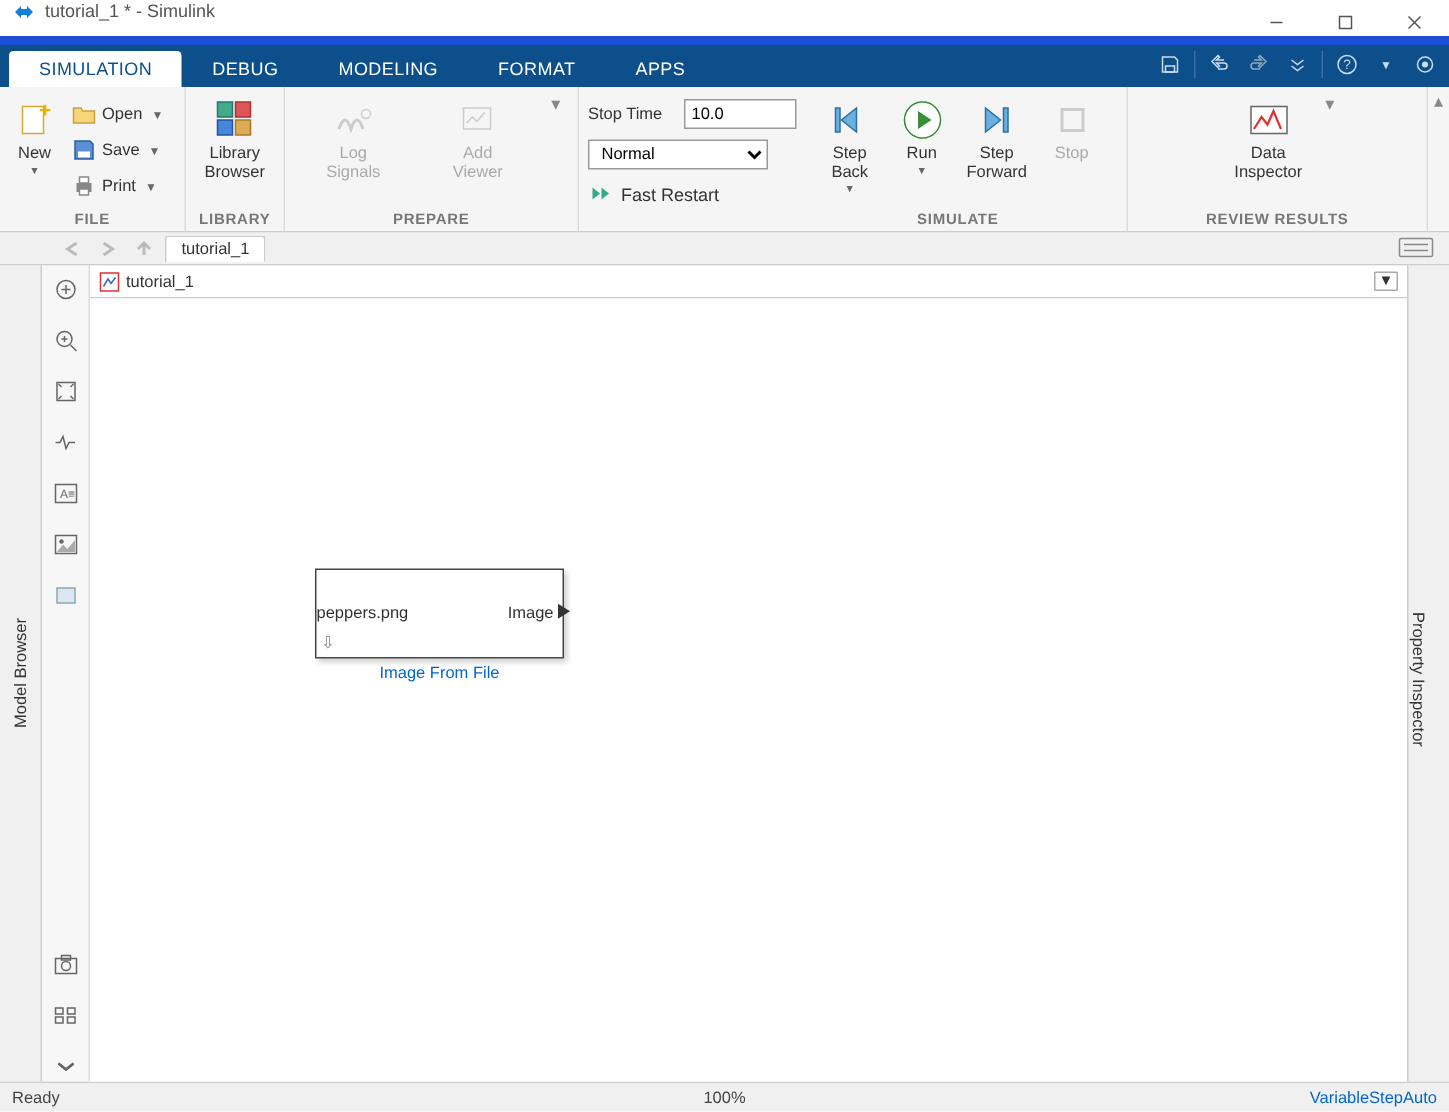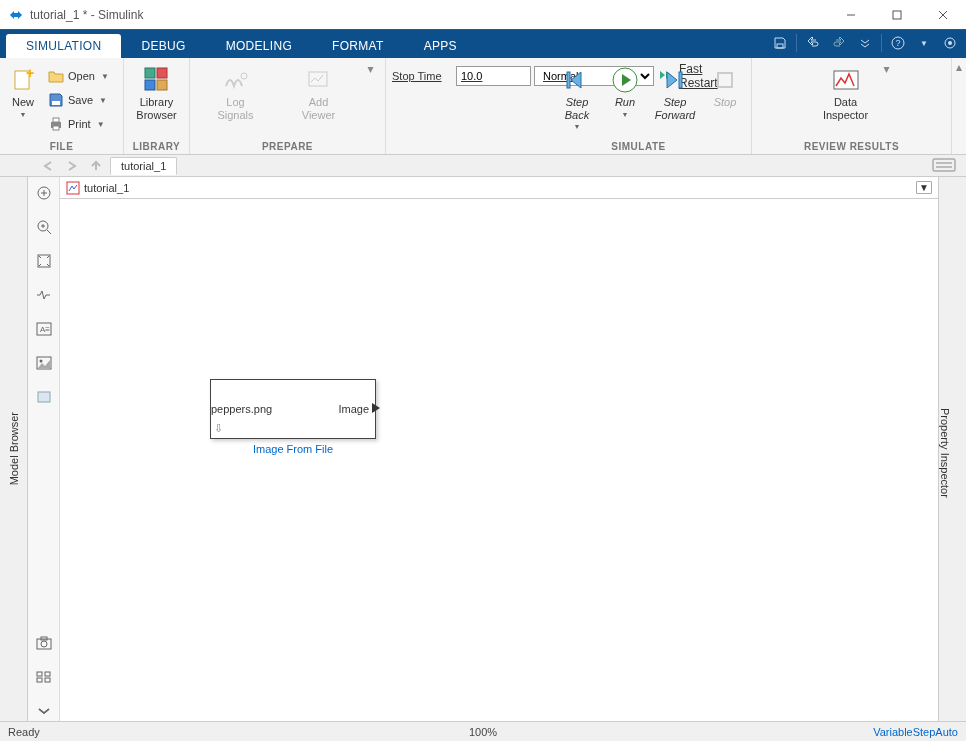--- a/index.html
+++ b/index.html
@@ -1,18 +1,18 @@
 <!DOCTYPE html>
 <html><head>
 <meta charset="utf-8">
 <style>
 * { box-sizing: border-box; margin: 0; padding: 0; font-family: "Segoe UI", Arial, sans-serif; }
 body { width: 966px; height: 741px; background: #f0f0f0; overflow: hidden; font-size: 12px; color: #333; }
 
-.titlebar { height: 30px; background: #fff; display: flex; align-items: center; padding: 0 0 0 8px; border-bottom: 1px solid #1d4ed8; }
+.titlebar { height: 30px; background: #fff; display: flex; padding: 0 0 0 8px; border-bottom: 6px solid #1d4ed8; }
 .titlebar .icon { width: 16px; height: 16px; margin-right: 6px; }
 .titlebar .title { flex: 1; font-size: 12px; color: #555; }
 .titlebar .winbtns { display: flex; }
 .titlebar .winbtn { width: 46px; height: 30px; display: flex; align-items: center; justify-content: center; color: #555; }
 
 .tabstrip { height: 28px; background: #0d4f8b; display: flex; align-items: flex-end; padding-left: 6px; position: relative; text-align: center; }
 .tabstrip .tab { padding: 5px 20px 5px 20px; font-size: 12px; color: #fff; cursor: pointer; letter-spacing: 0.3px; }
 .tabstrip .tab.active { background: #fff; color: #0d4f8b; border-radius: 3px 3px 0 0; }
 .qat { position: absolute; right: 4px; top: 2px; display: flex; gap: 2px; align-items: center; }
 .qat .qbtn { width: 24px; height: 22px; display:flex; align-items:center; justify-content:center; color:#cde; border-radius:2px; }
@@ -236,41 +236,41 @@
           </span>
         <span class="lbl" style="white-space:pre;">Add
 Viewer</span>
       </div>
       <div class="vsplit">▾</div>
     </div>
     <div class="group-label">PREPARE</div>
   </div>
 
   <div class="group" style="width:140px; border-right:none;">
-    <div class="group-body" style="gap:3px; padding-top:6px;text-decoration:underline;">
+    <div class="group-body" style="flex-direction:column; gap:3px; padding-top:6px;">
       <div class="formrow">
         <span class="flabel">Stop Time</span>
         <input type="text" value="10.0" style="">
       </div>
       <div class="formrow">
         <select><option>Normal</option></select>
       </div>
       <div class="formrow">
         <span class="ic"><svg width="16" height="16">
               <path d="M3 4v8l5-4z" fill="#3a8"></path>
               <path d="M9 4v8l5-4z" fill="#3a8"></path>
             </svg></span>
         <span class="lbl">Fast Restart</span>
       </div>
     </div>
     <div class="group-label"></div>
   </div>
 
   <div class="group" style="width:226px;">
-    <div class="group-body" style="justify-content:flex-end;font-style:italic;">
+    <div class="group-body" style="justify-content:center;">
       <div class="bigbtn" style="width:48px;">
         <span class="ic">
             <svg width="28" height="24">
               <path d="M18 4v16l-10-8z" fill="#6ab0e0" stroke="#2a6fa5"></path>
               <rect x="4" y="4" width="3" height="16" fill="#6ab0e0" stroke="#2a6fa5"></rect>
             </svg>
           </span>
         <span class="lbl" style="white-space:pre;">Step
 Back</span>
         <span style="font-size:7px;color:#666;">▼</span>

